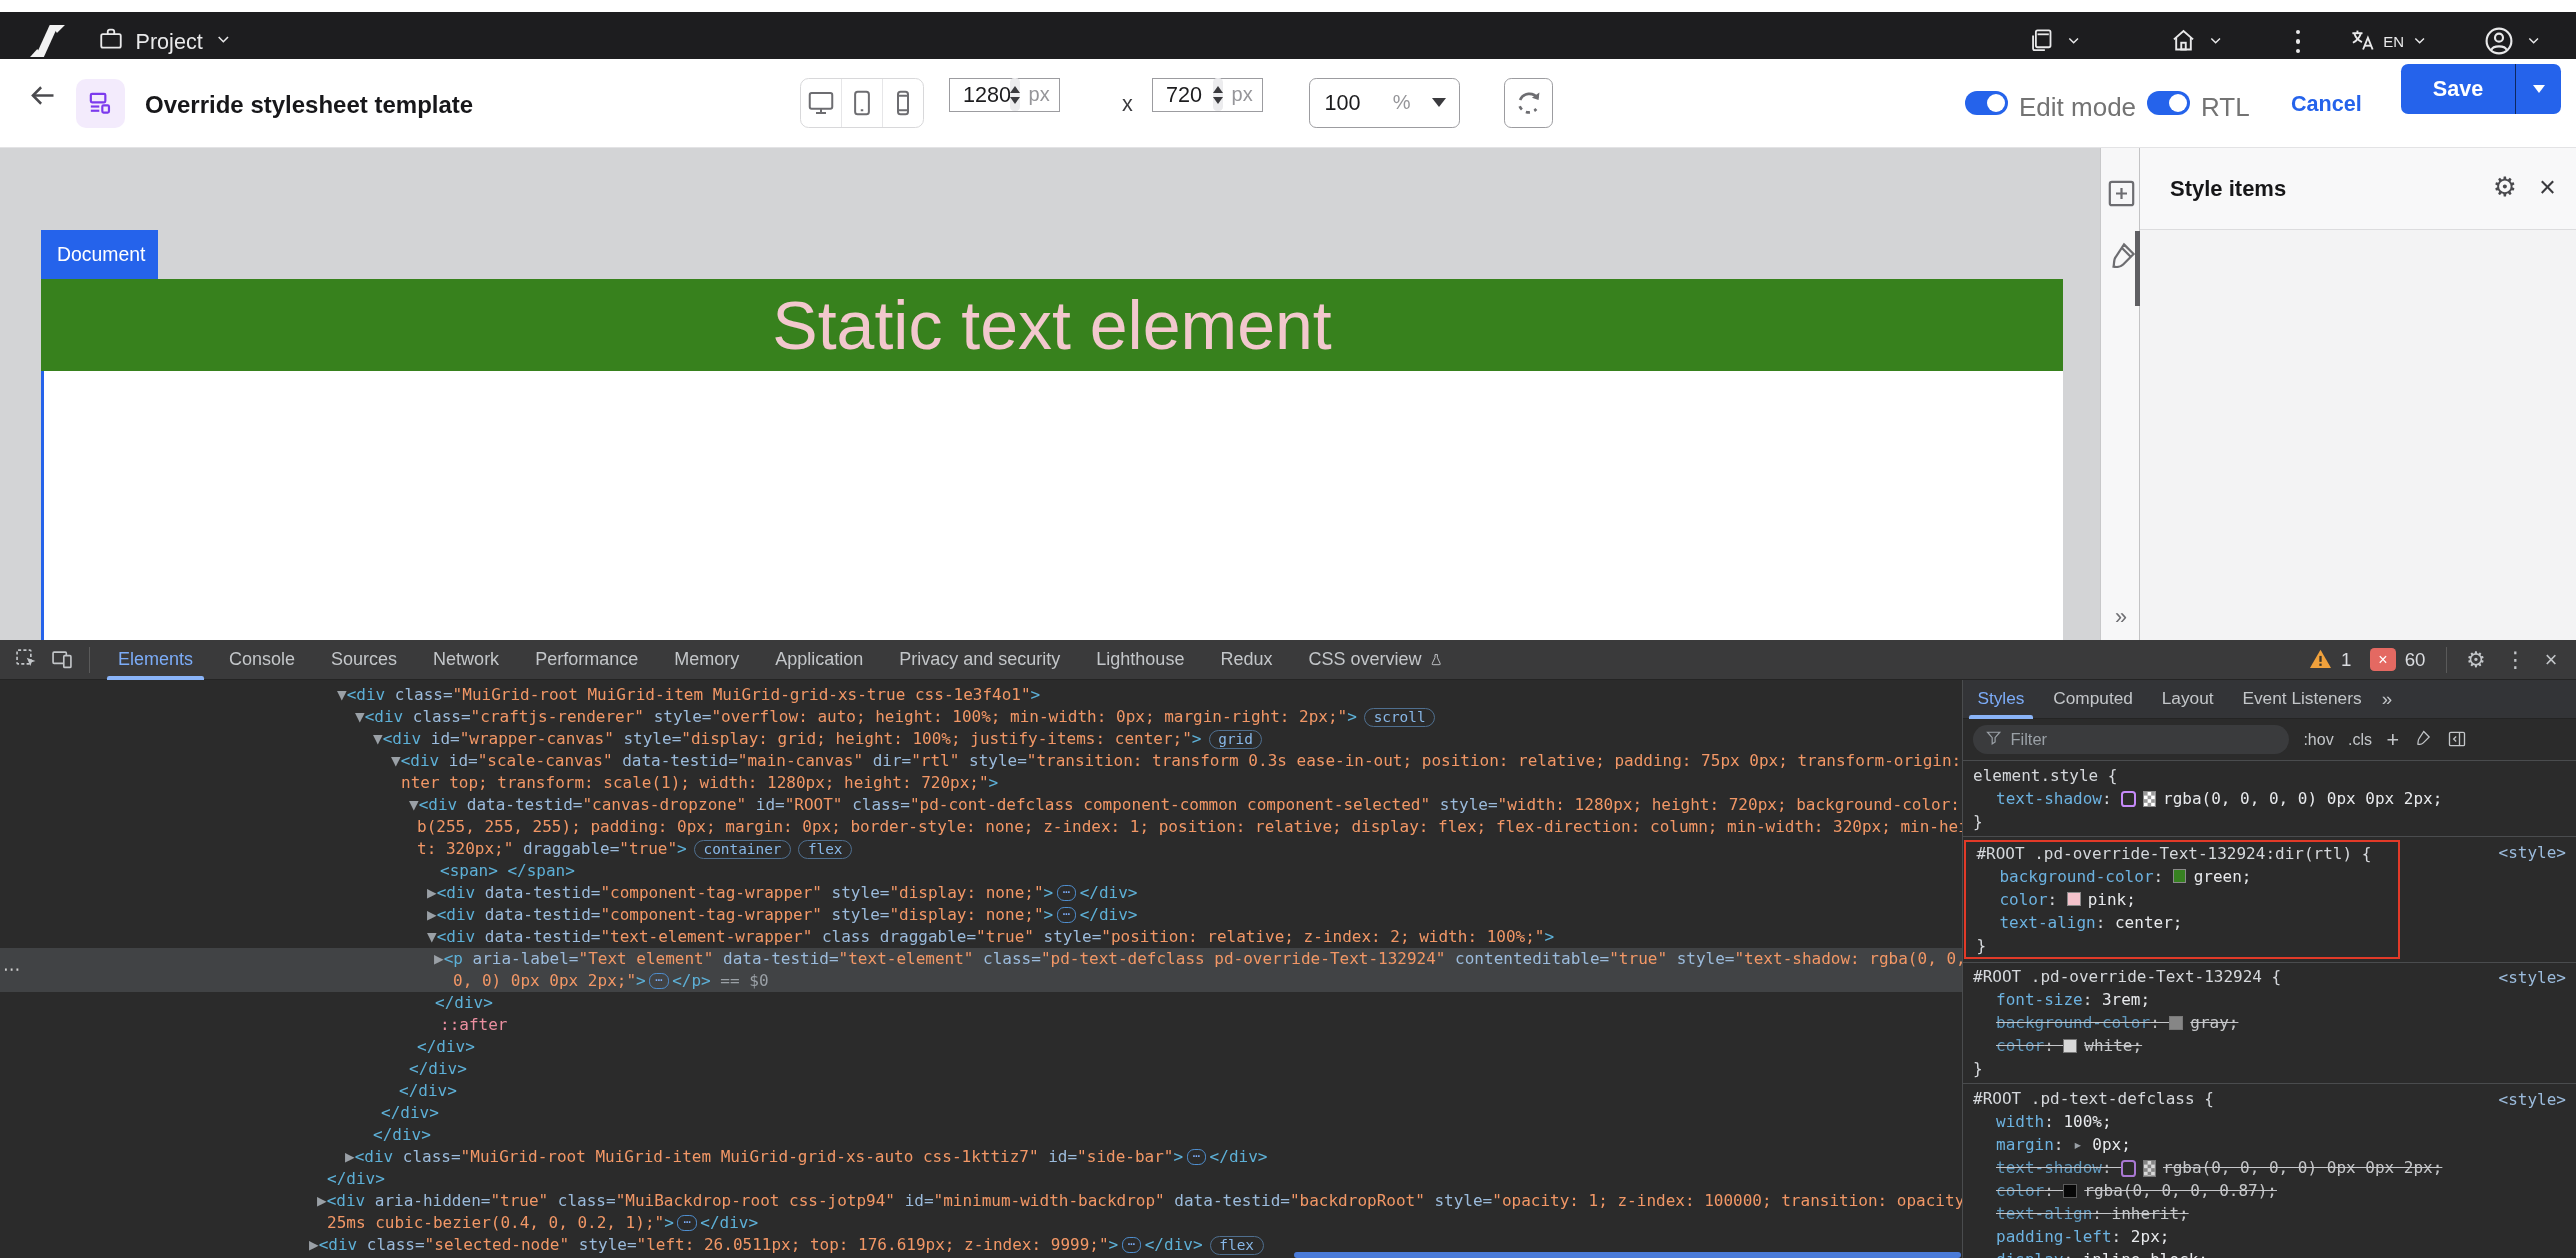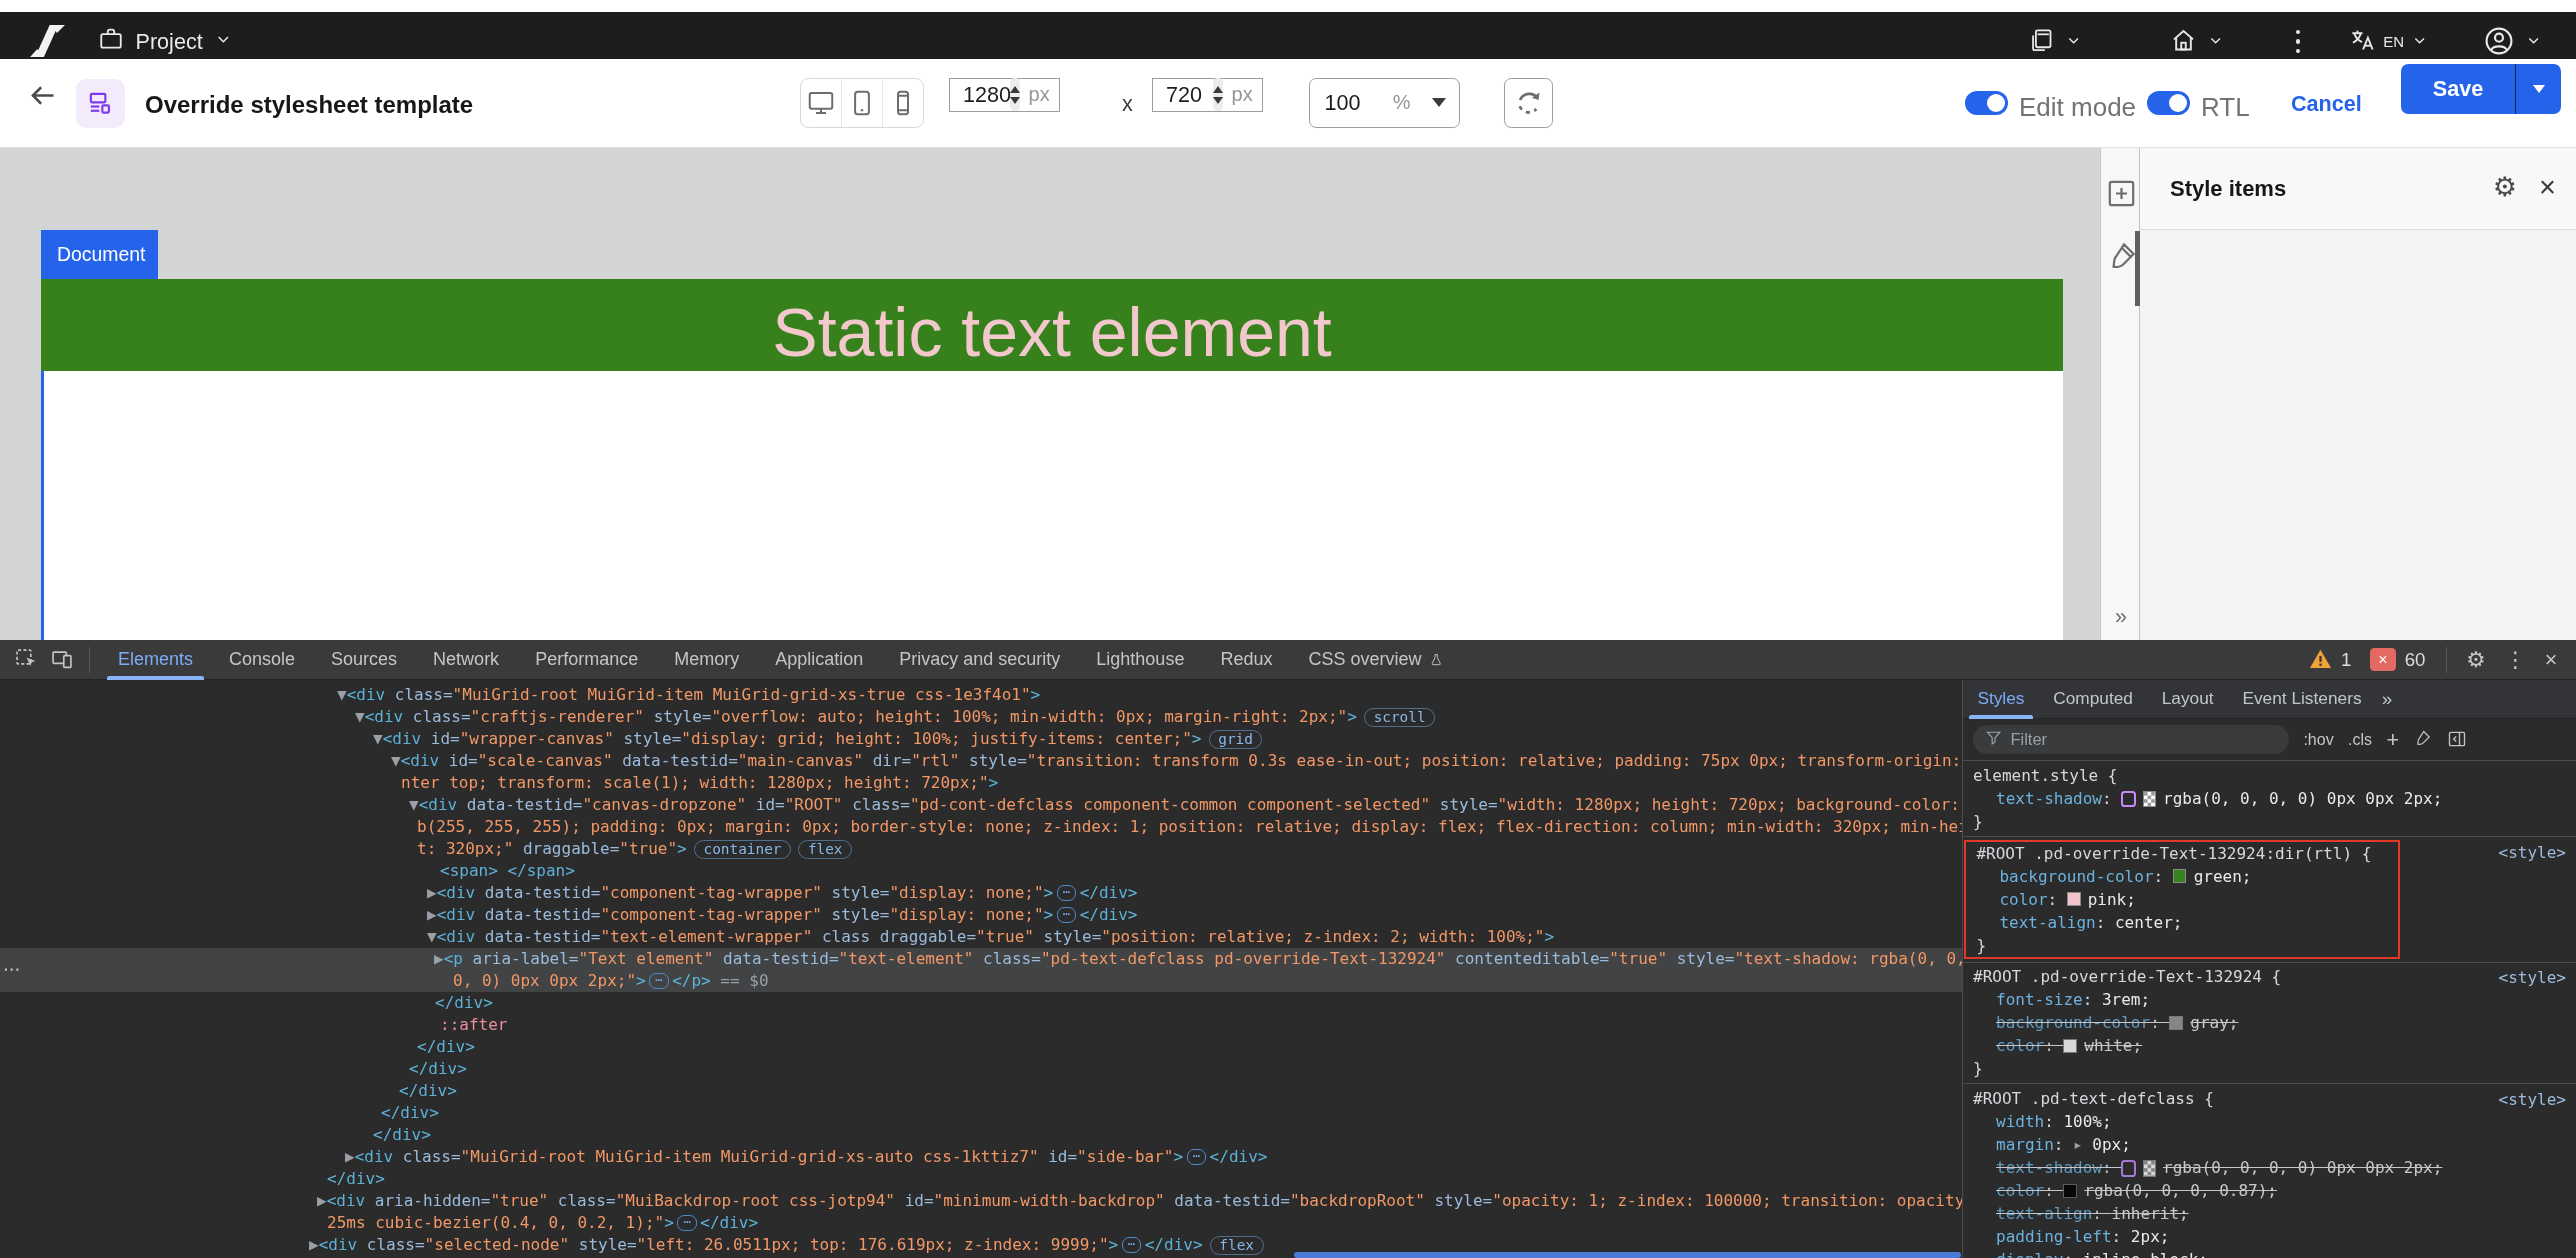--- a/index.html
+++ b/index.html
@@ -42,21 +42,21 @@
   .tgl-label { font-size:26px; color:#737373; }
   .cancel-link { position:absolute; left:2291px; top:32px; font-size:21.6px; font-weight:600; color:#2563eb; cursor:pointer; }
   .save-group { position:absolute; left:2401px; top:5px; width:160px; height:50px; background:#2563eb; border-radius:7.2px; display:flex; color:#fff; overflow:hidden; }
   .save-main { width:114px; display:flex; align-items:center; justify-content:center; font-size:21.6px; font-weight:600; }
   .save-arrow { flex:1; border-left:1.4px solid rgba(0,0,0,0.6); display:flex; align-items:center; justify-content:center; }
   .save-caret { width:0; height:0; border-left:6.5px solid transparent; border-right:6.5px solid transparent; border-top:8.6px solid #fff; }
 
   
   .workspace { position:absolute; left:0; top:148px; width:2576px; height:492px; background:#d3d4d6; overflow:hidden; }
   .doc-tab { position:absolute; left:41px; top:82px; width:117px; height:49px; background:#2563eb; color:#fff; font-size:19.4px; display:flex; align-items:center; padding-left:16px; }
-  .canvas-banner { position:absolute; left:41px; top:131px; width:2022px; height:92px; background:#37811d; display:flex; align-items:flex-end; justify-content:center; }
+  .canvas-banner { position:absolute; left:41px; top:131px; width:2022px; height:92px; background:#37811d; display:flex; align-items:center; justify-content:center; }
   .banner-text { font-size:68px; color:#f2c8cd; }
   .canvas-body { position:absolute; left:41px; top:223px; width:2022px; height:269px; background:#fff; border-left:3.6px solid #2563eb; }
   .right-strip { position:absolute; left:2100px; top:0; width:40px; height:492px; background:#f7f7f8; border-left:0.7px solid #c8c8ca; border-right:0.7px solid #c3c3c5; }
   .strip-btn { position:absolute; left:0; width:40px; display:flex; justify-content:center; }
   .active-bar { position:absolute; right:-0.7px; top:83px; width:5px; height:75px; background:#5f5f63; }
   .collapse-chevrons { position:absolute; left:0; bottom:10px; width:40px; text-align:center; color:#6f6f73; font-size:21.6px; }
   .style-panel { position:absolute; left:2140px; top:0; width:436px; height:492px; background:#f3f3f4; }
   .sp-header { position:relative; height:82px; background:#f8f8f9; border-bottom:1.4px solid #dcdcde; display:flex; align-items:center; }
   .sp-title { margin-left:30px; font-size:22px; font-weight:bold; color:#161618; }
   .sp-gear { position:absolute; right:59px; top:26px; font-size:27px; color:#4a4a4e; line-height:1; }

